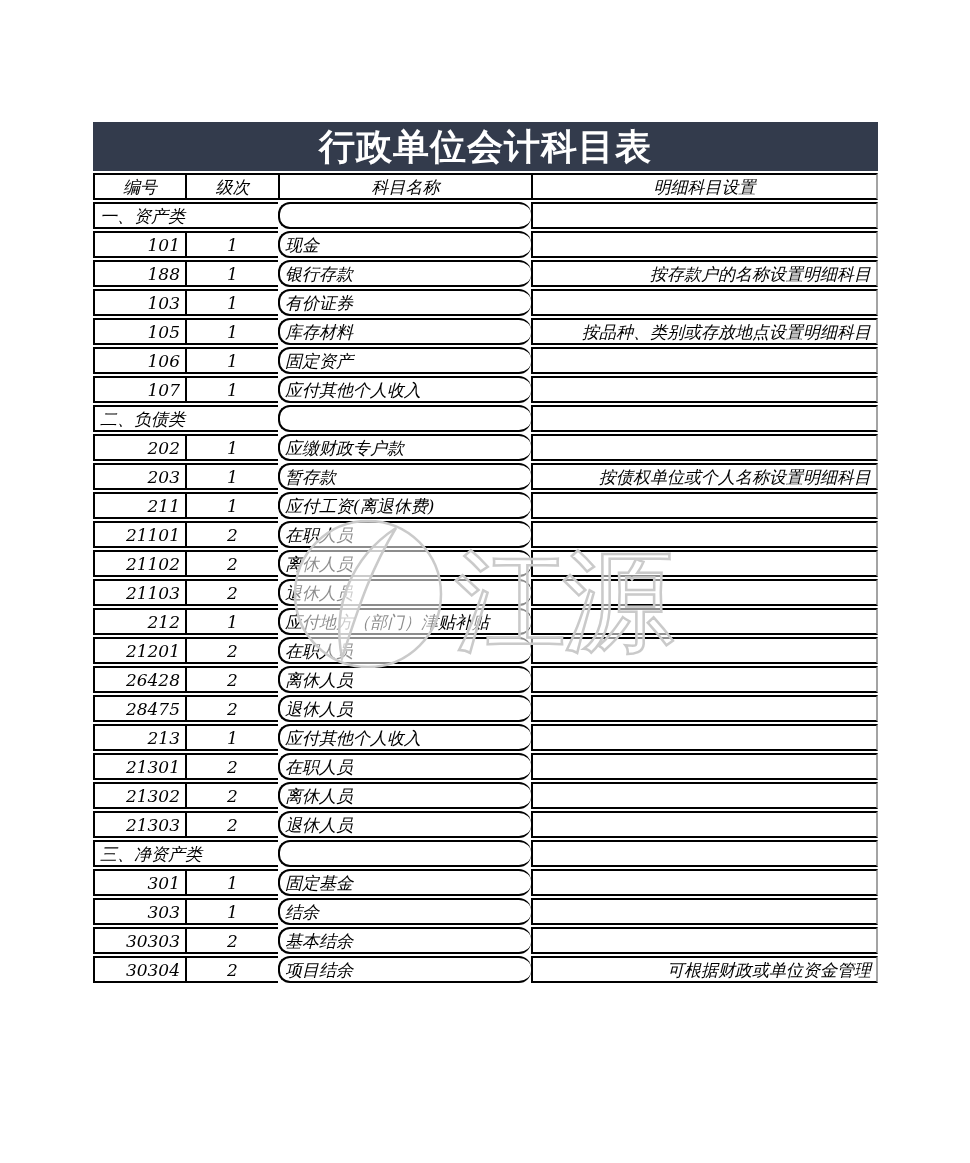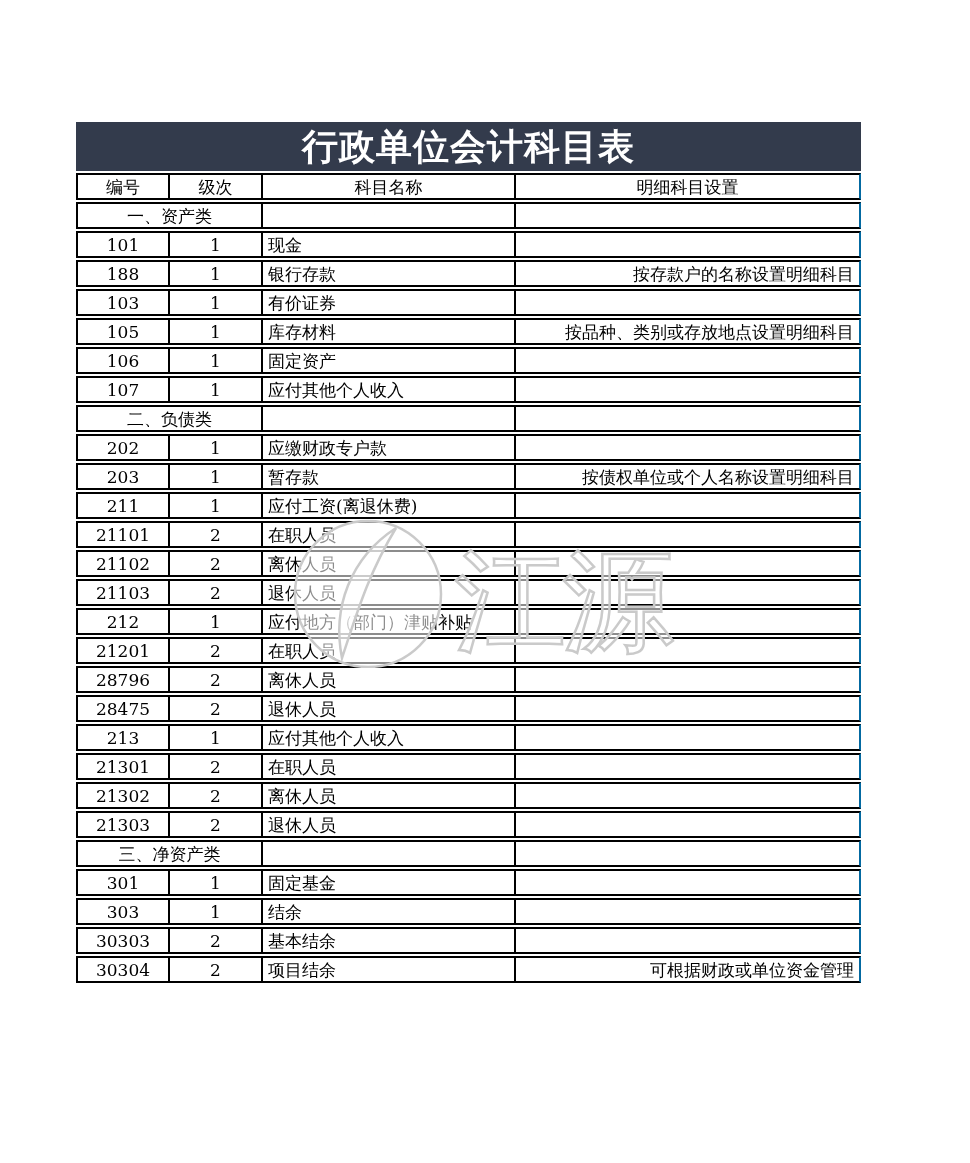--- a/index.html
+++ b/index.html
@@ -1,34 +1,34 @@
 <!DOCTYPE html>
 <html><head>
 <meta charset="utf-8">
 <style>
   * { margin:0; padding:0; box-sizing:border-box; }
   html,body { width:970px; height:1163px; background:#ffffff;
     font-family:"DejaVu Serif","Liberation Serif",serif; color:#000; }
   .page { position:relative; width:970px; height:1163px; overflow:hidden; }
-  .sheet { position:absolute; left:76px; top:122px; width:785px; }
+  .sheet { position:absolute; left:93px; top:122px; width:785px; }
   .title-bar { height:49px; background:#333B4C; color:#ffffff; text-align:center;
     font-size:36px; font-weight:bold; line-height:49px; letter-spacing:1px; }
   table.acct { width:785px; table-layout:fixed; border-collapse:separate;
-    border-spacing:0 2px; }
+    border-spacing:0 2px;font-style:italic; }
   th, td { border-top:2px solid #000; border-bottom:2px solid #000;
     border-left:2px solid #000; height:27px; line-height:22px; font-size:17px;
     font-weight:normal; padding:0 5px; vertical-align:middle;
     white-space:nowrap; overflow:hidden; }
-  th:last-child, td:last-child { border-right:2px solid #0369a1; }
+  th:last-child, td:last-child { border-right:2px solid #a3a3a3; }
   th { text-align:center; }
-  td.code { text-align:center; }
+  td.code { text-align:right; }
   td.level { text-align:center; padding:0; }
-  td.name { text-align:left; }
+  td.name { text-align:left;border-radius:12px; }
   td.detail { text-align:right; }
-  td.section-label { text-align:center; }
+  td.section-label { text-align:left; }
   .watermark { position:absolute; left:272px; top:516px; width:420px; height:152px;
     pointer-events:none; z-index:5; }
 </style>
 </head>
 <body>
 
 <div class="page">
 
   <div class="sheet">
     <div class="title-bar">行政单位会计科目表</div>
@@ -137,21 +137,21 @@
             <td class="name">应付地方（部门）津贴补贴</td>
             <td class="detail"></td>
           </tr>
           <tr>
             <td class="code">21201</td>
             <td class="level">2</td>
             <td class="name">在职人员</td>
             <td class="detail"></td>
           </tr>
           <tr>
-            <td class="code">28796</td>
+            <td class="code">26428</td>
             <td class="level">2</td>
             <td class="name">离休人员</td>
             <td class="detail"></td>
           </tr>
           <tr>
             <td class="code">28475</td>
             <td class="level">2</td>
             <td class="name">退休人员</td>
             <td class="detail"></td>
           </tr>

